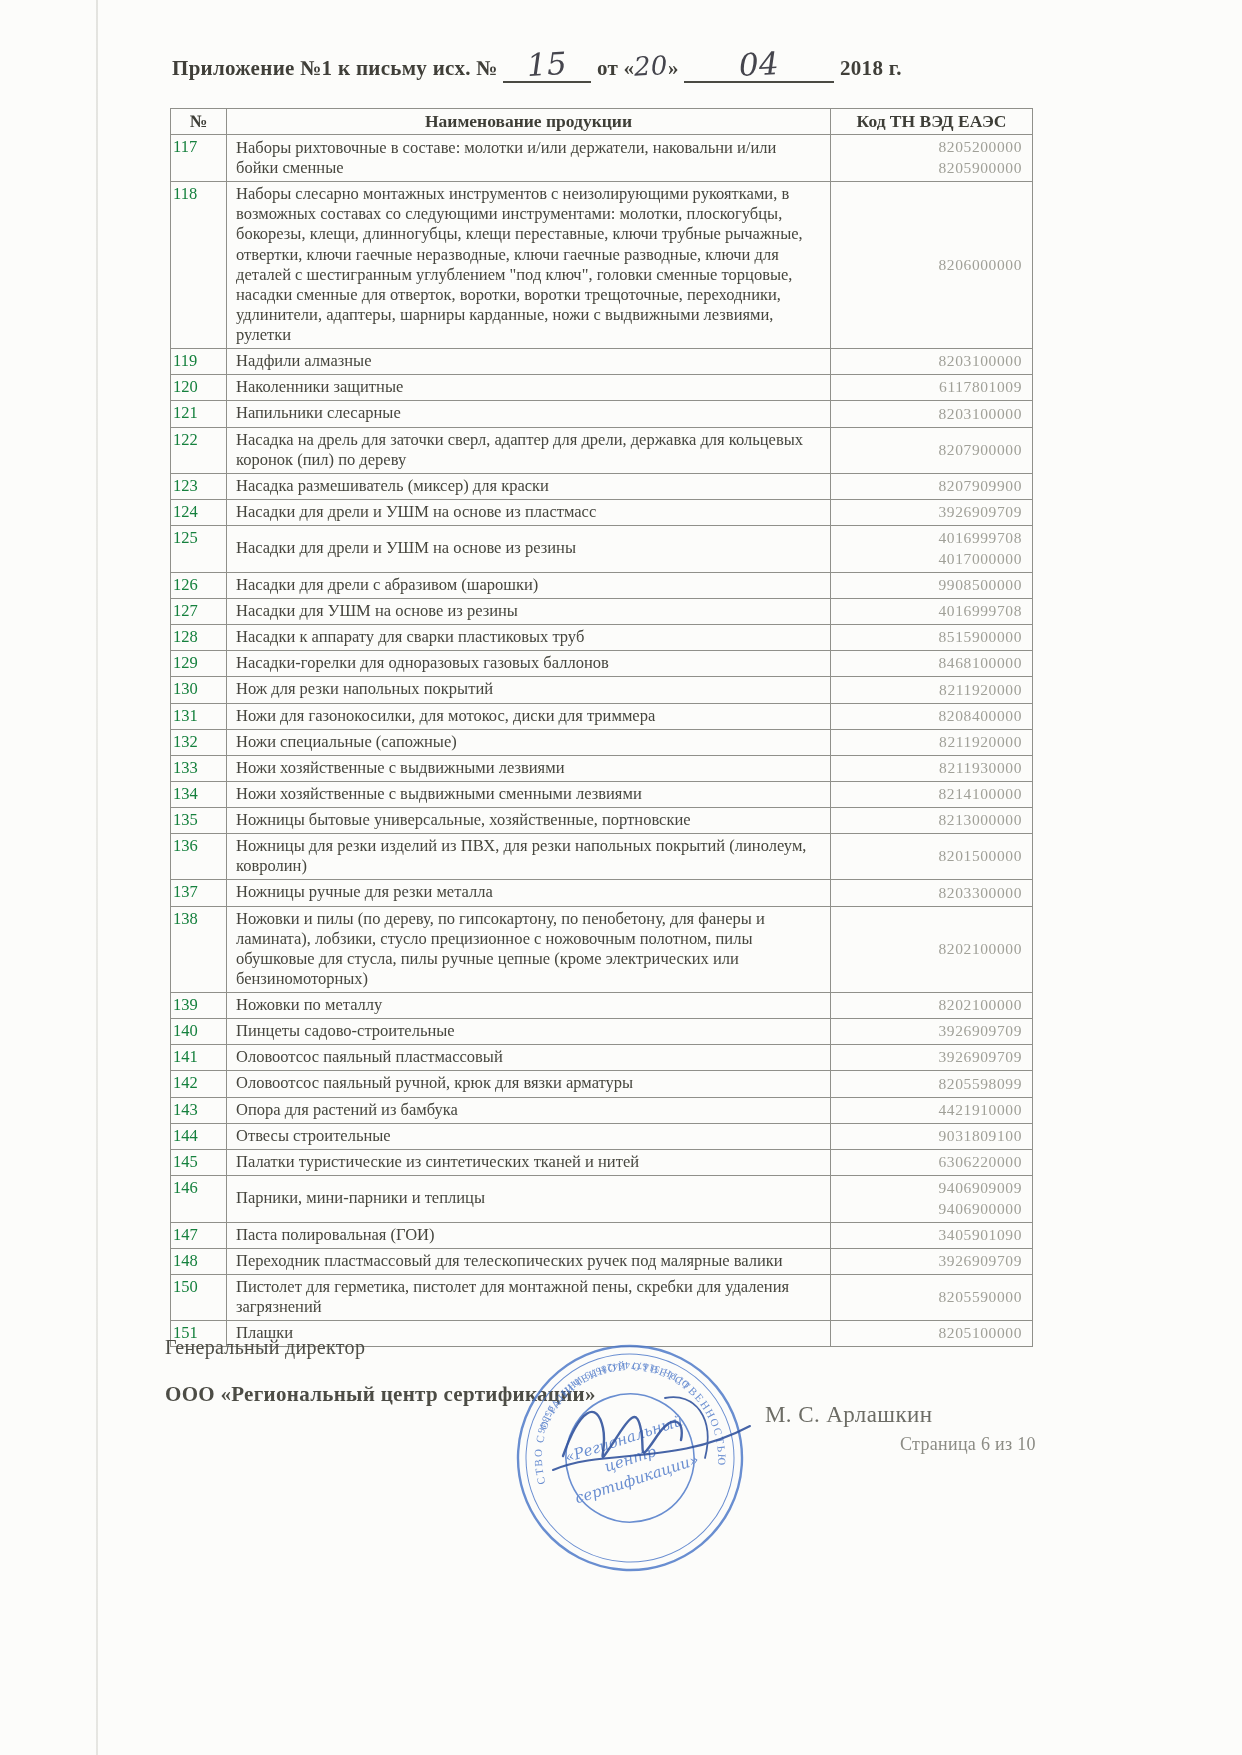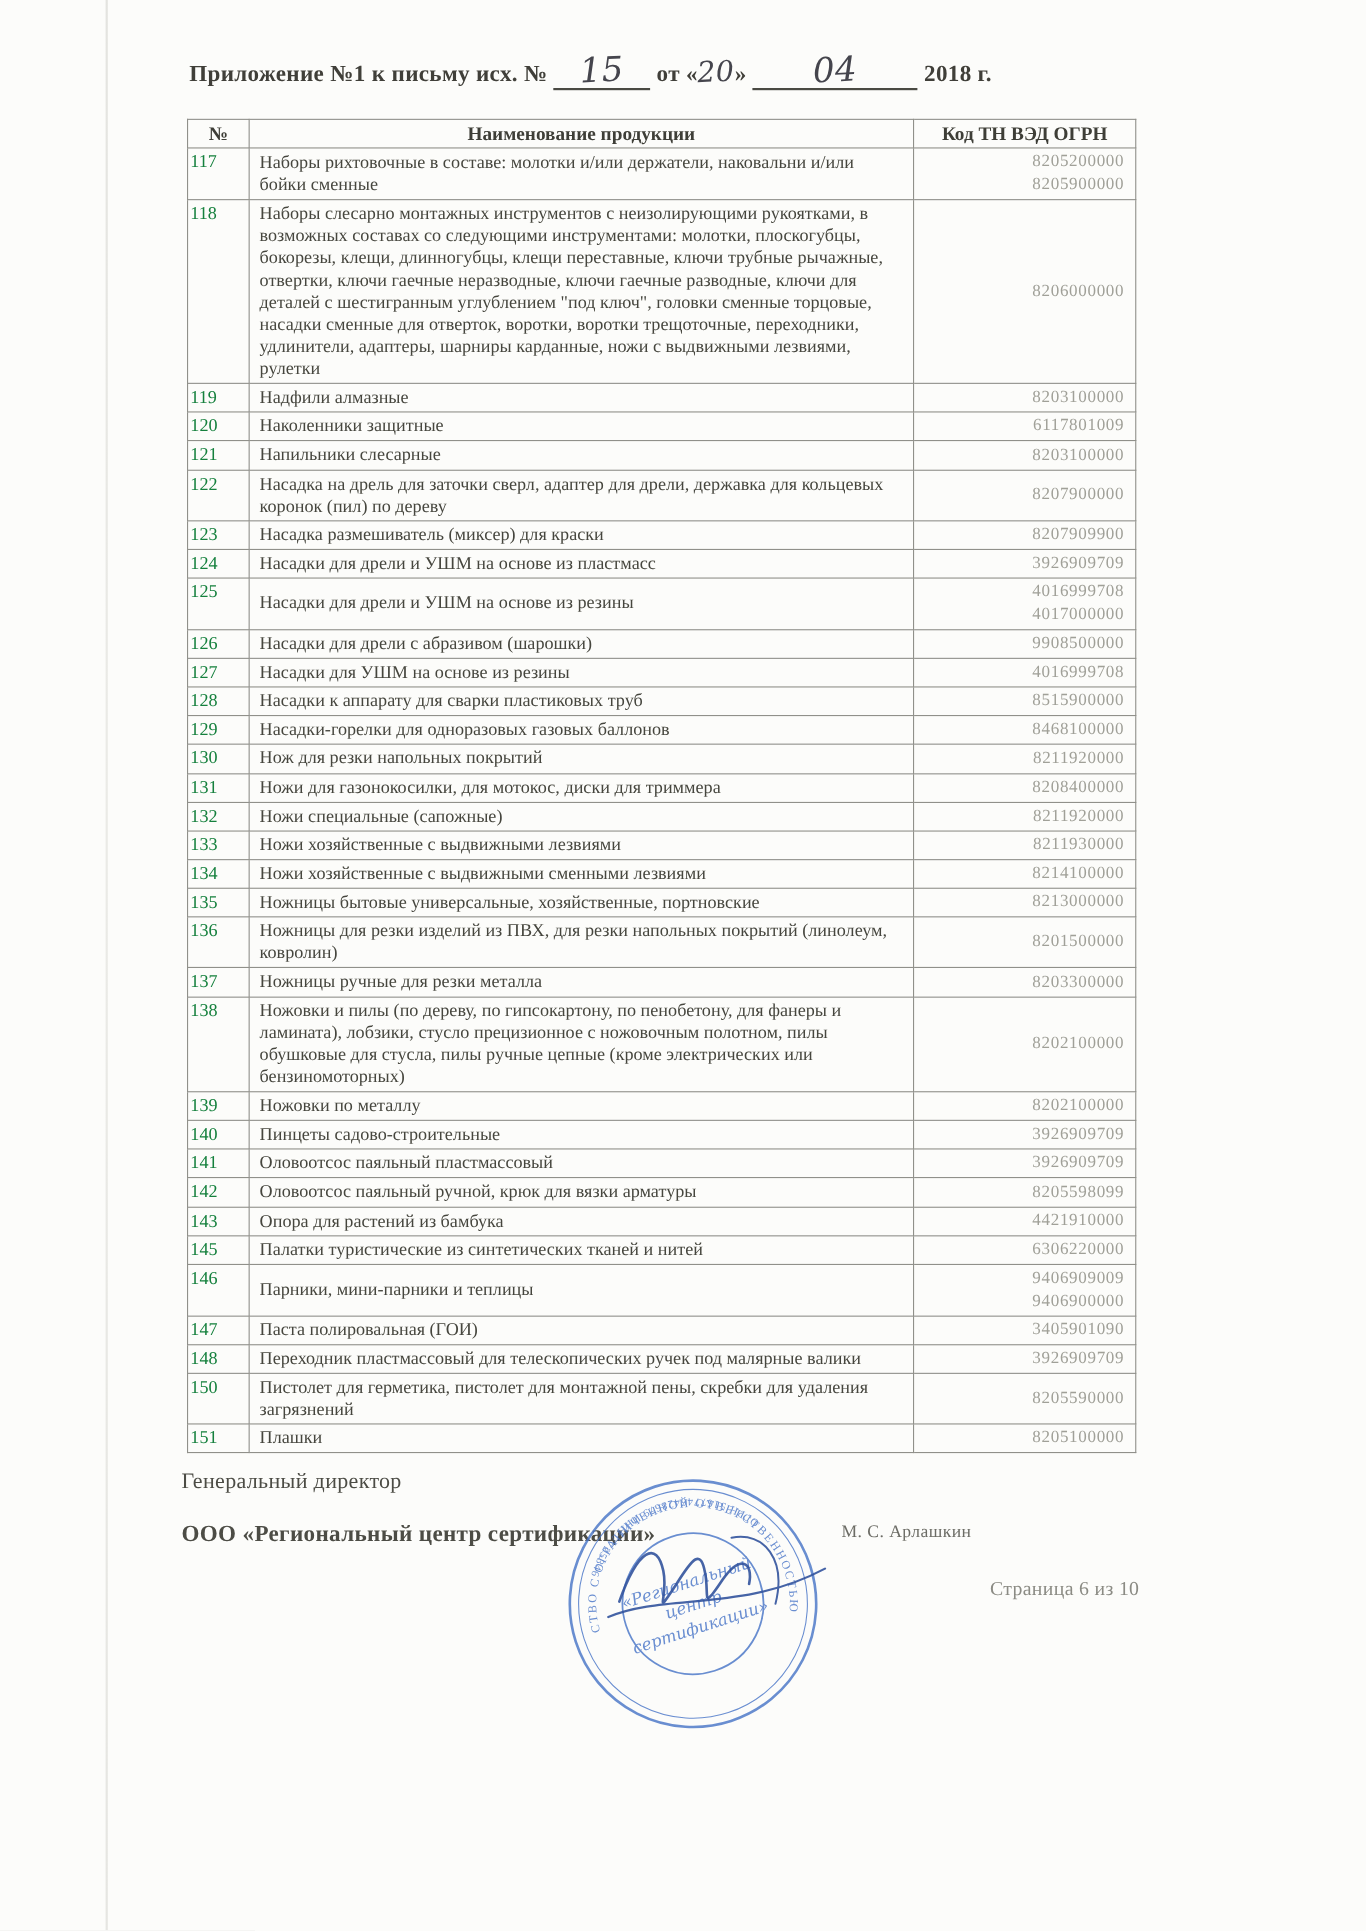--- a/index.html
+++ b/index.html
@@ -116,22 +116,22 @@
   .company-line {
     position: absolute;
     left: 0; top: 52px;
     font-size: 21px;
     font-weight: bold;
     color: #4c4c45;
     letter-spacing: .3px;
   }
   .director-name {
     position: absolute;
-    left: 600px; top: 54px;
-    font-size: 16px;
+    left: 600px; top: 72px;
+    font-size: 23px;
     color: #6c6c65;
     letter-spacing: .4px;
   }
   .page-number {
     position: absolute;
     left: 735px; top: 104px;
     font-size: 18px;
     color: #8b8b84;
     letter-spacing: .3px;
   }
@@ -166,21 +166,21 @@
   <table class="product-table">
     <colgroup>
       <col class="c-num">
         <col class="c-name">
         <col class="c-code">
     </colgroup>
     <thead>
       <tr>
         <th>№</th>
         <th>Наименование продукции</th>
-        <th>Код ТН ВЭД ОГРН</th>
+        <th>Код ТН ВЭД ЕАЭС</th>
       </tr>
     </thead>
     <tbody>
         <tr>
           <td class="col-num">117</td>
           <td class="col-name">Наборы рихтовочные в составе: молотки и/или держатели, наковальни и/или бойки сменные</td>
           <td class="col-code">
             <div>8205200000</div>
             <div>8205900000</div>
           </td>
@@ -359,20 +359,27 @@
           <td class="col-name">Оловоотсос паяльный ручной, крюк для вязки арматуры</td>
           <td class="col-code">
             <div>8205598099</div>
           </td>
         </tr>
         <tr>
           <td class="col-num">143</td>
           <td class="col-name">Опора для растений из бамбука</td>
           <td class="col-code">
             <div>4421910000</div>
+          </td>
+        </tr>
+        <tr>
+          <td class="col-num">144</td>
+          <td class="col-name">Отвесы строительные</td>
+          <td class="col-code">
+            <div>9031809100</div>
           </td>
         </tr>
         <tr>
           <td class="col-num">145</td>
           <td class="col-name">Палатки туристические из синтетических тканей и нитей</td>
           <td class="col-code">
             <div>6306220000</div>
           </td>
         </tr>
         <tr>

